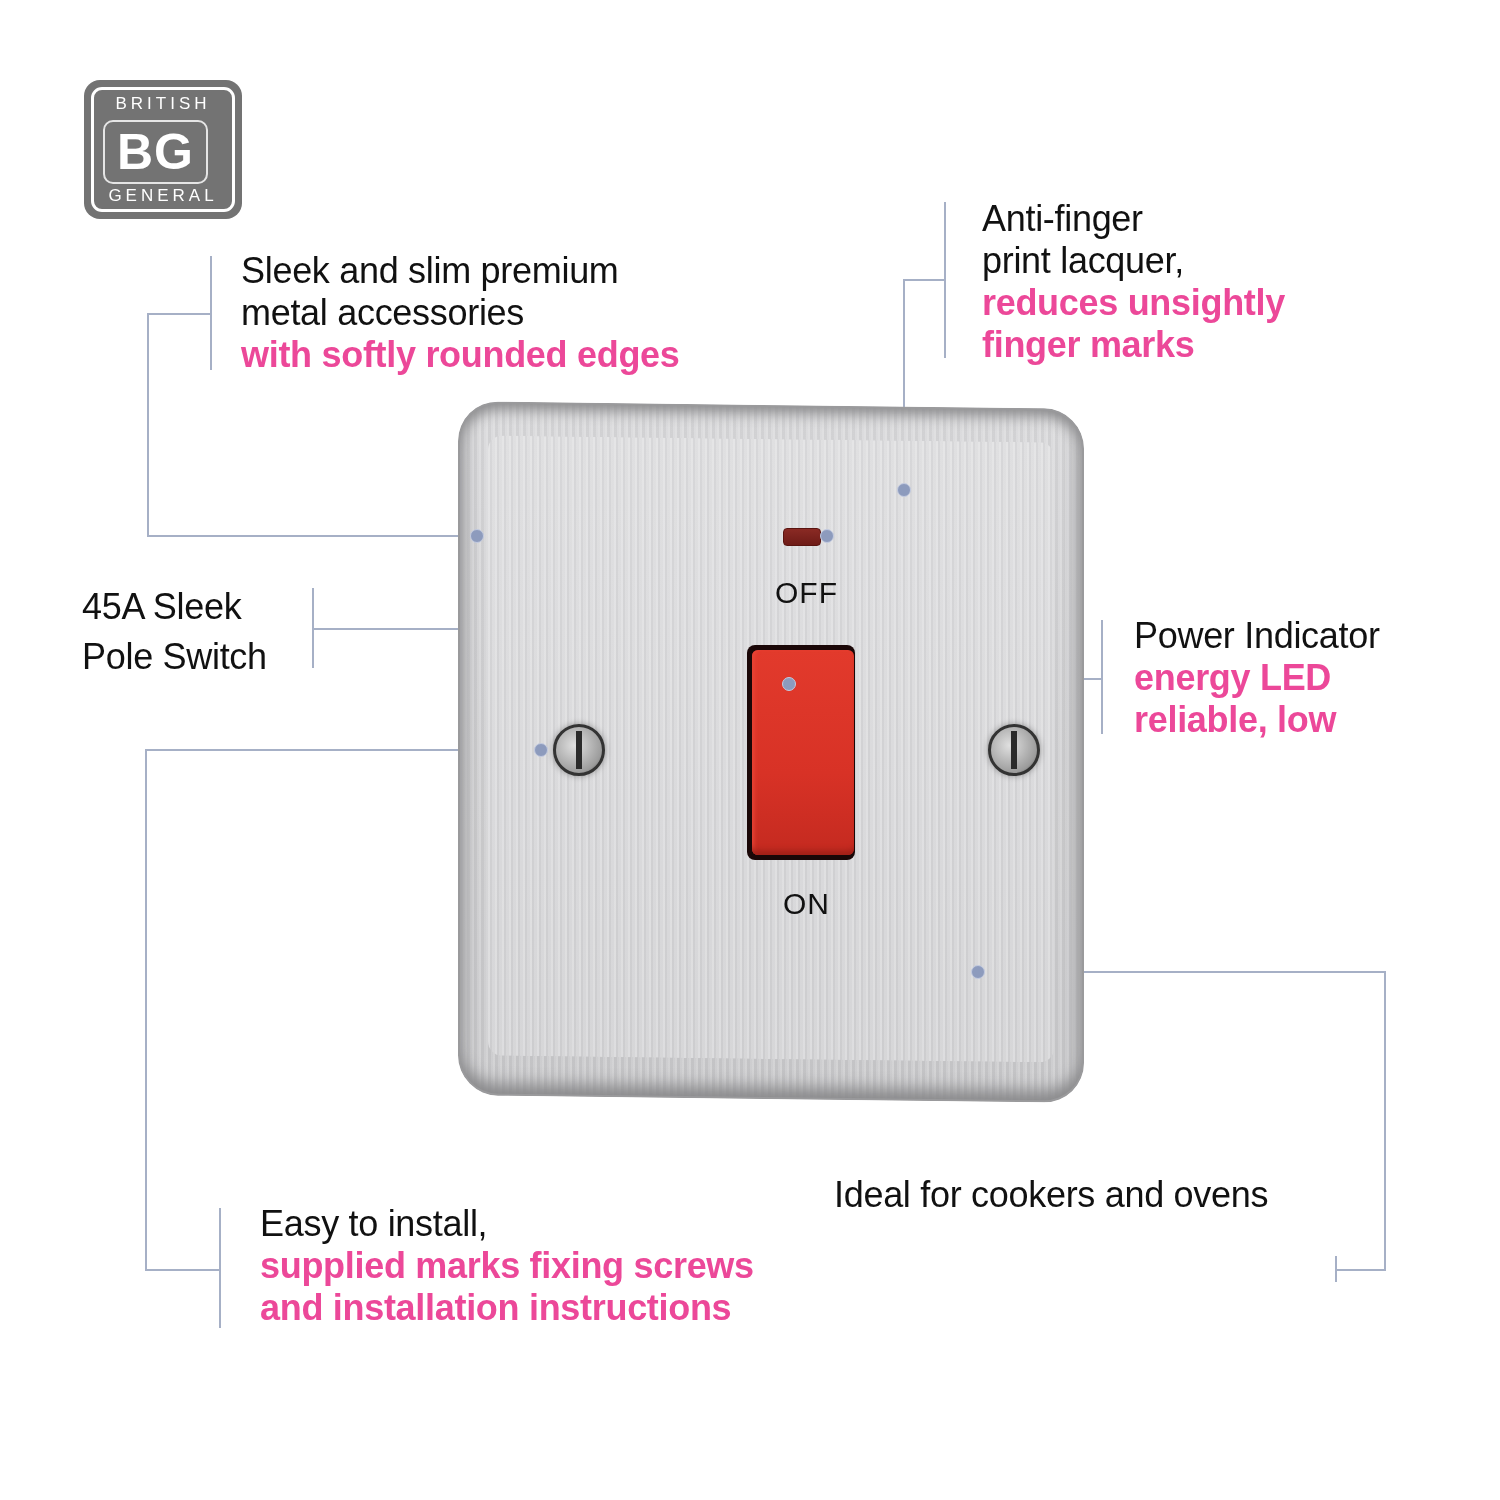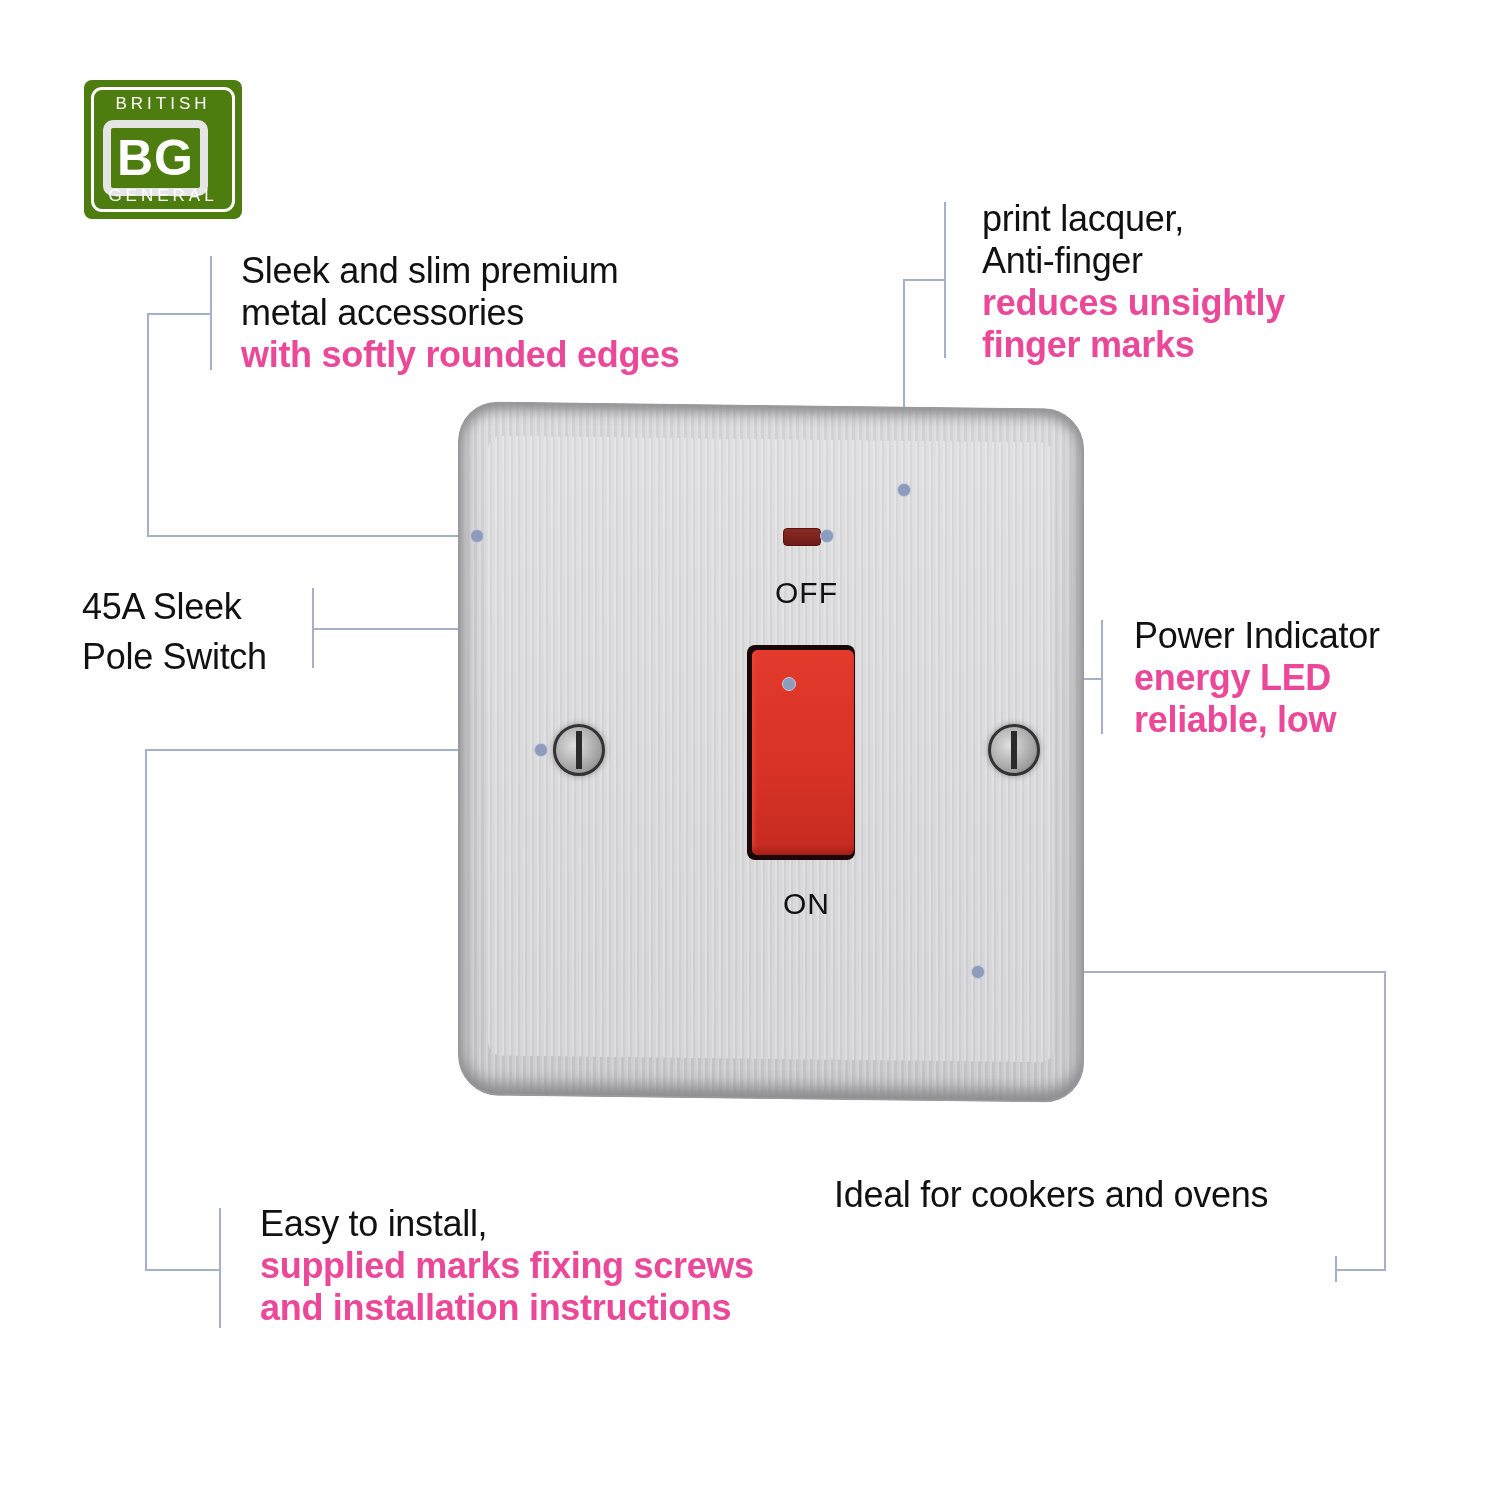--- a/index.html
+++ b/index.html
@@ -6,36 +6,36 @@
   body {
     width: 1500px; height: 1500px; position: relative; overflow: hidden;
     background: #ffffff;
     font-family: "Liberation Sans", "DejaVu Sans", sans-serif;
   }
   .abs { position: absolute; }
 
   
   .logo {
     left: 84px; top: 80px; width: 158px; height: 139px;
-    background: #4d7c0f; border-radius: 8px;
+    background: #737373; border-radius: 16px;
     box-sizing: border-box;
   }
   .logo-inner {
     position: absolute; left: 7px; top: 7px; right: 7px; bottom: 7px;
     border: 3px solid #ffffff; border-radius: 11px;
   }
   .logo-top, .logo-bot {
     position: absolute; left: 0; right: 0; text-align: center;
     color: #fff; font-size: 17px; letter-spacing: 4px; font-weight: normal;
   }
   .logo-top { top: 4px; }
   .logo-bot { bottom: 3px; }
   .logo-mid {
     position: absolute; left: 9px; right: 24px; top: 30px; height: 60px;
-    border: 8px solid #e5e5e5; border-radius: 10px;
+    border: 2px solid #e5e5e5; border-radius: 10px;
     color: #fff; font-weight: bold; font-size: 50px; text-align: center;
     line-height: 60px; letter-spacing: 1px;
   }
 
   
   .feat { font-size: 36px; line-height: 42px; color: #111111; letter-spacing: -0.3px; }
   .feat .b { color: #ec4899; font-weight: bold; }
   .feat div { white-space: nowrap; }
 
   
@@ -155,22 +155,22 @@
 <div class="dot" style="left:541px; top:750px;"></div>
 <div class="dot" style="left:978px; top:972px;"></div>
 
 <div class="abs feat" style="left:241px; top:250px;">
   <div>Sleek and slim premium</div>
   <div>metal accessories</div>
   <div class="b">with softly rounded edges</div>
 </div>
 
 <div class="abs feat" style="left:982px; top:198px;">
+  <div>Anti-finger</div>
   <div>print lacquer,</div>
-  <div>Anti-finger</div>
   <div class="b">reduces unsightly</div>
   <div class="b">finger marks</div>
 </div>
 
 <div class="abs feat" style="left:82px; top:582px; line-height:50px;">
   <div>45A Sleek</div>
   <div>Pole Switch</div>
 </div>
 
 <div class="abs feat" style="left:1134px; top:615px;">

